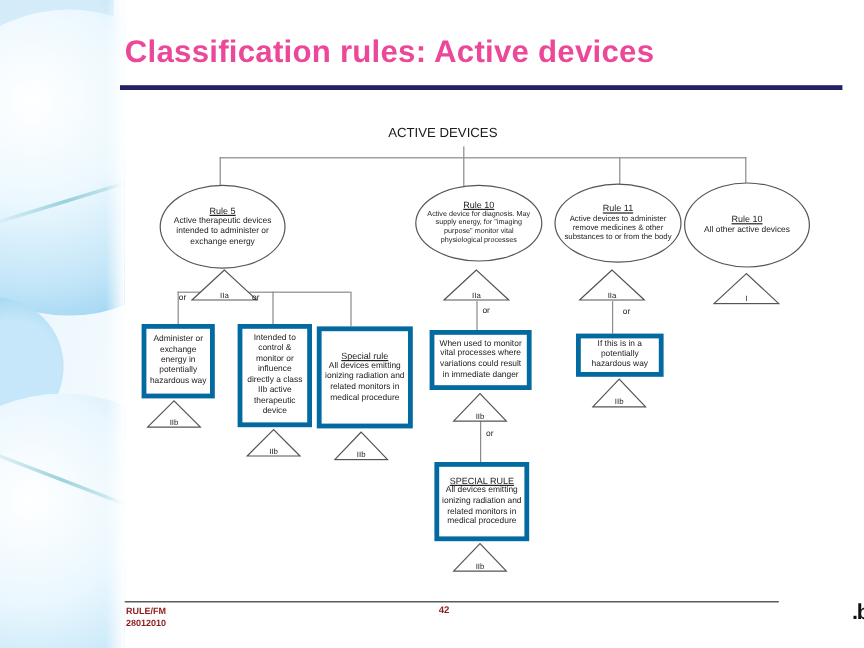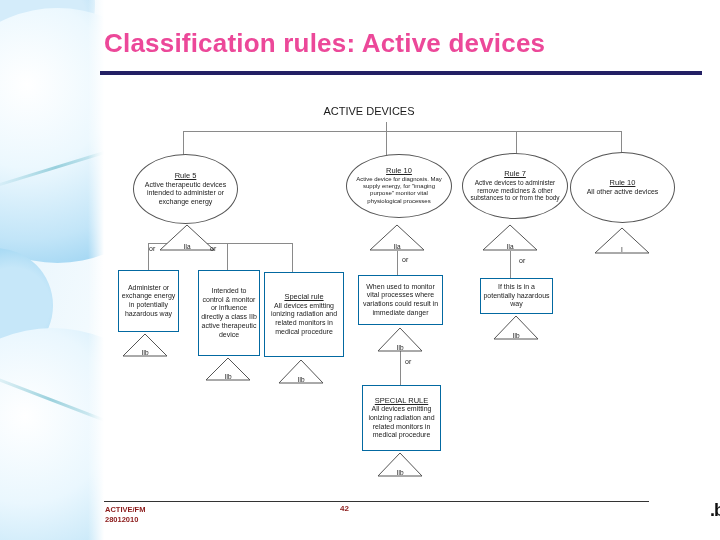--- a/index.html
+++ b/index.html
@@ -26,34 +26,34 @@
                background:linear-gradient(90deg,rgba(255,255,255,0),#fff);}
 
   
   .hdr{position:absolute;left:20px;top:8px;width:680px;text-align:center;
        font-size:7.5px;font-weight:bold;color:#9b1b22;}
   .title{position:absolute;left:104px;top:28px;width:600px;font-size:26px;font-weight:bold;
          color:#ec4899;letter-spacing:.2px;}
   .title-rule{position:absolute;left:100px;top:71px;width:602px;height:4px;background:#232064;}
   .foot-line{position:absolute;left:104px;top:501px;width:545px;height:1px;background:#333;}
   .foot{position:absolute;left:105px;top:505px;font-size:7.5px;font-weight:bold;color:#8b1a1a;line-height:10px;}
-  .pageno{position:absolute;left:340px;top:504px;width:60px;text-align:left;
+  .pageno{position:absolute;left:340px;top:504px;width:60px;text-align:center;
           font-size:8px;font-weight:bold;color:#8b1a1a;}
   .be-logo{position:absolute;left:673px;top:500px;font-size:18px;font-weight:bold;
            letter-spacing:-1px;color:#111;z-index:0;margin-left:37px;}
   .be-e{position:relative;color:#d21034;}
   .be-e:before{content:"";position:absolute;left:3px;top:8px;width:7px;height:6px;
                background:#ffd90f;border-radius:50%;z-index:-1;}
 
   
   .ln{position:absolute;background:#8a8a8a;z-index:1;}
   .ebox{position:absolute;border:1px solid #555;border-radius:50%;background:#fff;z-index:2;
         display:flex;flex-direction:column;align-items:center;justify-content:center;
         text-align:center;box-sizing:border-box;line-height:1.18;}
-  .rbox{position:absolute;border:1px solid #0369a1;background:#fff;z-index:2;
+  .rbox{position:absolute;border:4px solid #0369a1;background:#fff;z-index:2;
         display:flex;flex-direction:column;align-items:center;justify-content:center;
         text-align:center;box-sizing:border-box;font-size:7px;line-height:1.25;padding:2px;}
   .rule-title{text-decoration:underline;font-size:7.5px;}
   .tri{position:absolute;z-index:2;}
   .tri svg{position:absolute;left:0;top:0;width:100%;height:100%;}
   .tri .tl{position:absolute;left:0;bottom:1px;width:100%;text-align:center;font-size:6.5px;}
   .orlbl{position:absolute;z-index:3;font-size:7px;color:#222;}
   .root-lbl{position:absolute;left:299px;top:105px;width:140px;text-align:center;
             font-size:11px;font-weight:normal;color:#1a1a1a;z-index:2;}
   .f6{font-size:6px;} .f65{font-size:6.5px;} .f7{font-size:7px;}
@@ -99,21 +99,21 @@
 
     <div class="ebox f7" style="left:133px;top:154px;width:105px;height:70px;padding:4px 7px">
       <span class="rule-title">Rule 5</span>
       <span>Active therapeutic devices intended to administer or exchange energy</span>
     </div>
     <div class="ebox f6" style="left:346px;top:154px;width:106px;height:64px;padding:3px 6px">
       <span class="rule-title">Rule 10</span>
       <span>Active device for diagnosis. May supply energy, for "imaging purpose" monitor vital physiological processes</span>
     </div>
     <div class="ebox f65" style="left:462px;top:153px;width:106px;height:66px;padding:3px 6px">
-      <span class="rule-title">Rule 7</span>
+      <span class="rule-title">Rule 11</span>
       <span>Active devices to administer remove medicines &amp; other substances to or from the body</span>
     </div>
     <div class="ebox f7" style="left:570px;top:152px;width:105px;height:71px;padding:4px 7px">
       <span class="rule-title">Rule 10</span>
       <span>All other active devices</span>
     </div>
 
     <div class="tri" style="left:159px;top:224px;width:56px;height:27px">
       <svg viewBox="0 0 56 27" preserveAspectRatio="none">
           <polygon points="28,1 1,26 55,26" fill="#fff" stroke="#555" stroke-width="1"></polygon>
@@ -193,19 +193,19 @@
     <div class="tri" style="left:493px;top:315px;width:46px;height:25px">
       <svg viewBox="0 0 46 25" preserveAspectRatio="none">
           <polygon points="23,1 1,24 45,24" fill="#fff" stroke="#555" stroke-width="1"></polygon>
         </svg>
       <span class="tl">IIb</span>
     </div>
   </div>
 
   <div class="foot-line"></div>
   <div class="foot">
-    <div>ACTIVE/FM</div>
+    <div>RULE/FM</div>
     <div>28012010</div>
   </div>
   <div class="pageno">42</div>
   <div class="be-logo"><span>.b</span><span class="be-e">e</span></div>
 
 </div>
 
 </body></html>

